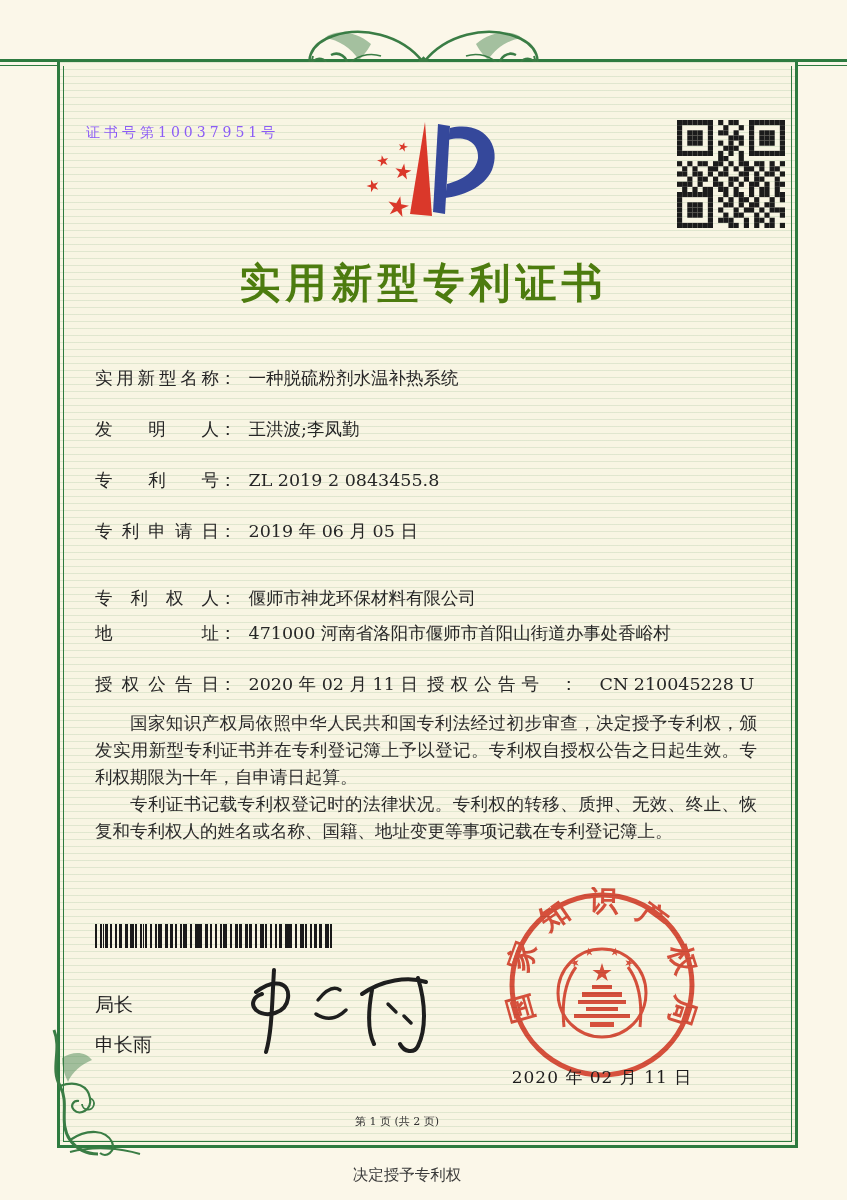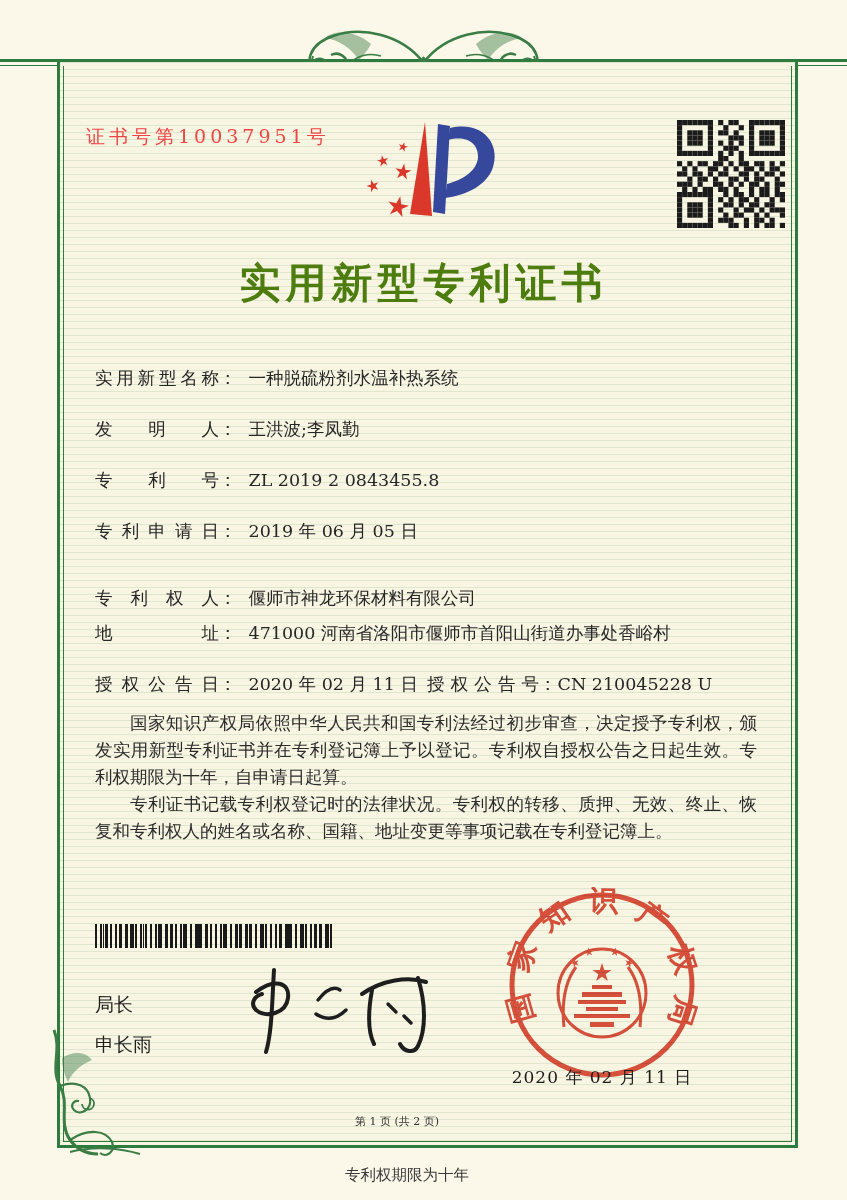--- a/index.html
+++ b/index.html
@@ -16,32 +16,32 @@
   .cert {
     position:absolute; left:57px; top:62px; width:741px; height:1086px;
     border:3px solid #2e7b40; border-top:none;
     background-color:#f8f5e3;
     background-image:repeating-linear-gradient(180deg, rgba(104,158,106,0.17) 0 1px, rgba(104,158,106,0) 1px 7px);
   }
   .cert-inner {
     position:absolute; left:3px; right:3px; top:4px; bottom:3px;
     border:1px solid #2e7b40; border-top:none;
   }
-  .cert-number { position:absolute; left:86px; top:124px; font-size:19px; letter-spacing:4px; color:#ef4444; }
+  .cert-number { position:absolute; left:86px; top:124px; font-size:14px; letter-spacing:4px; color:#8b5cf6; }
   .logo { position:absolute; left:358px; top:114px; }
   .qr { position:absolute; left:677px; top:120px; width:108px; height:108px; }
   .title {
     position:absolute; left:0; width:847px; top:256px; text-align:center;
     font-size:41px; font-weight:bold; letter-spacing:5px; color:#4d7c0f;
   }
   .row { position:absolute; left:95px; width:662px; display:flex; align-items:baseline; font-size:17.5px; color:#262626; }
   .row .lbl { width:124px; text-align:justify; text-align-last:justify;font-family:Liberation Serif, serif; }
   .row .val { margin-left:12px; white-space:nowrap; }
   .r1{top:366px}.r2{top:417px}.r3{top:468px}.r4{top:519px}.r5{top:586px}.r6{top:621px}.r7{top:672px}
-  .grant { position:absolute; left:332px; top:0; display:flex; align-items:baseline; }
+  .grant { position:absolute; left:332px; top:0; display:flex; align-items:baseline;gap:21px; }
   .grant .lbl { width:112px; text-align:justify; text-align-last:justify; }
   .grant .val { margin-left:1px; white-space:nowrap; }
   .paras { position:absolute; left:95px; top:710px; width:662px; font-size:17.5px; line-height:27px; text-align:justify; color:#2b2b2b; }
   .paras p { text-indent:2em; margin:0; }
   .barcode {
     position:absolute; left:95px; top:924px; width:238px; height:24px;
     background-image:
       repeating-linear-gradient(90deg,#191919 0 2px,transparent 2px 5px),
       repeating-linear-gradient(90deg,#191919 0 1px,transparent 1px 8px),
       repeating-linear-gradient(90deg,transparent 0 11px,#191919 11px 13px);
@@ -451,15 +451,15 @@
         <rect x="70" y="127" width="56" height="4" stroke="none"></rect>
         <rect x="86" y="135" width="24" height="5" stroke="none"></rect>
         <path d="M60,140 C58,120 60,96 72,80" fill="none" stroke-width="3"></path>
         <path d="M136,140 C138,120 136,96 124,80" fill="none" stroke-width="3"></path>
       </g>
     </svg>
   </div>
   <div class="seal-date">2020 年 02 月 11 日</div>
 
   <div class="page-footer">第 1 页 (共 2 页)</div>
-  <div class="back-note">专利权期限为十年</div>
+  <div class="back-note">决定授予专利权</div>
 
 </div>
 
 </body></html>

